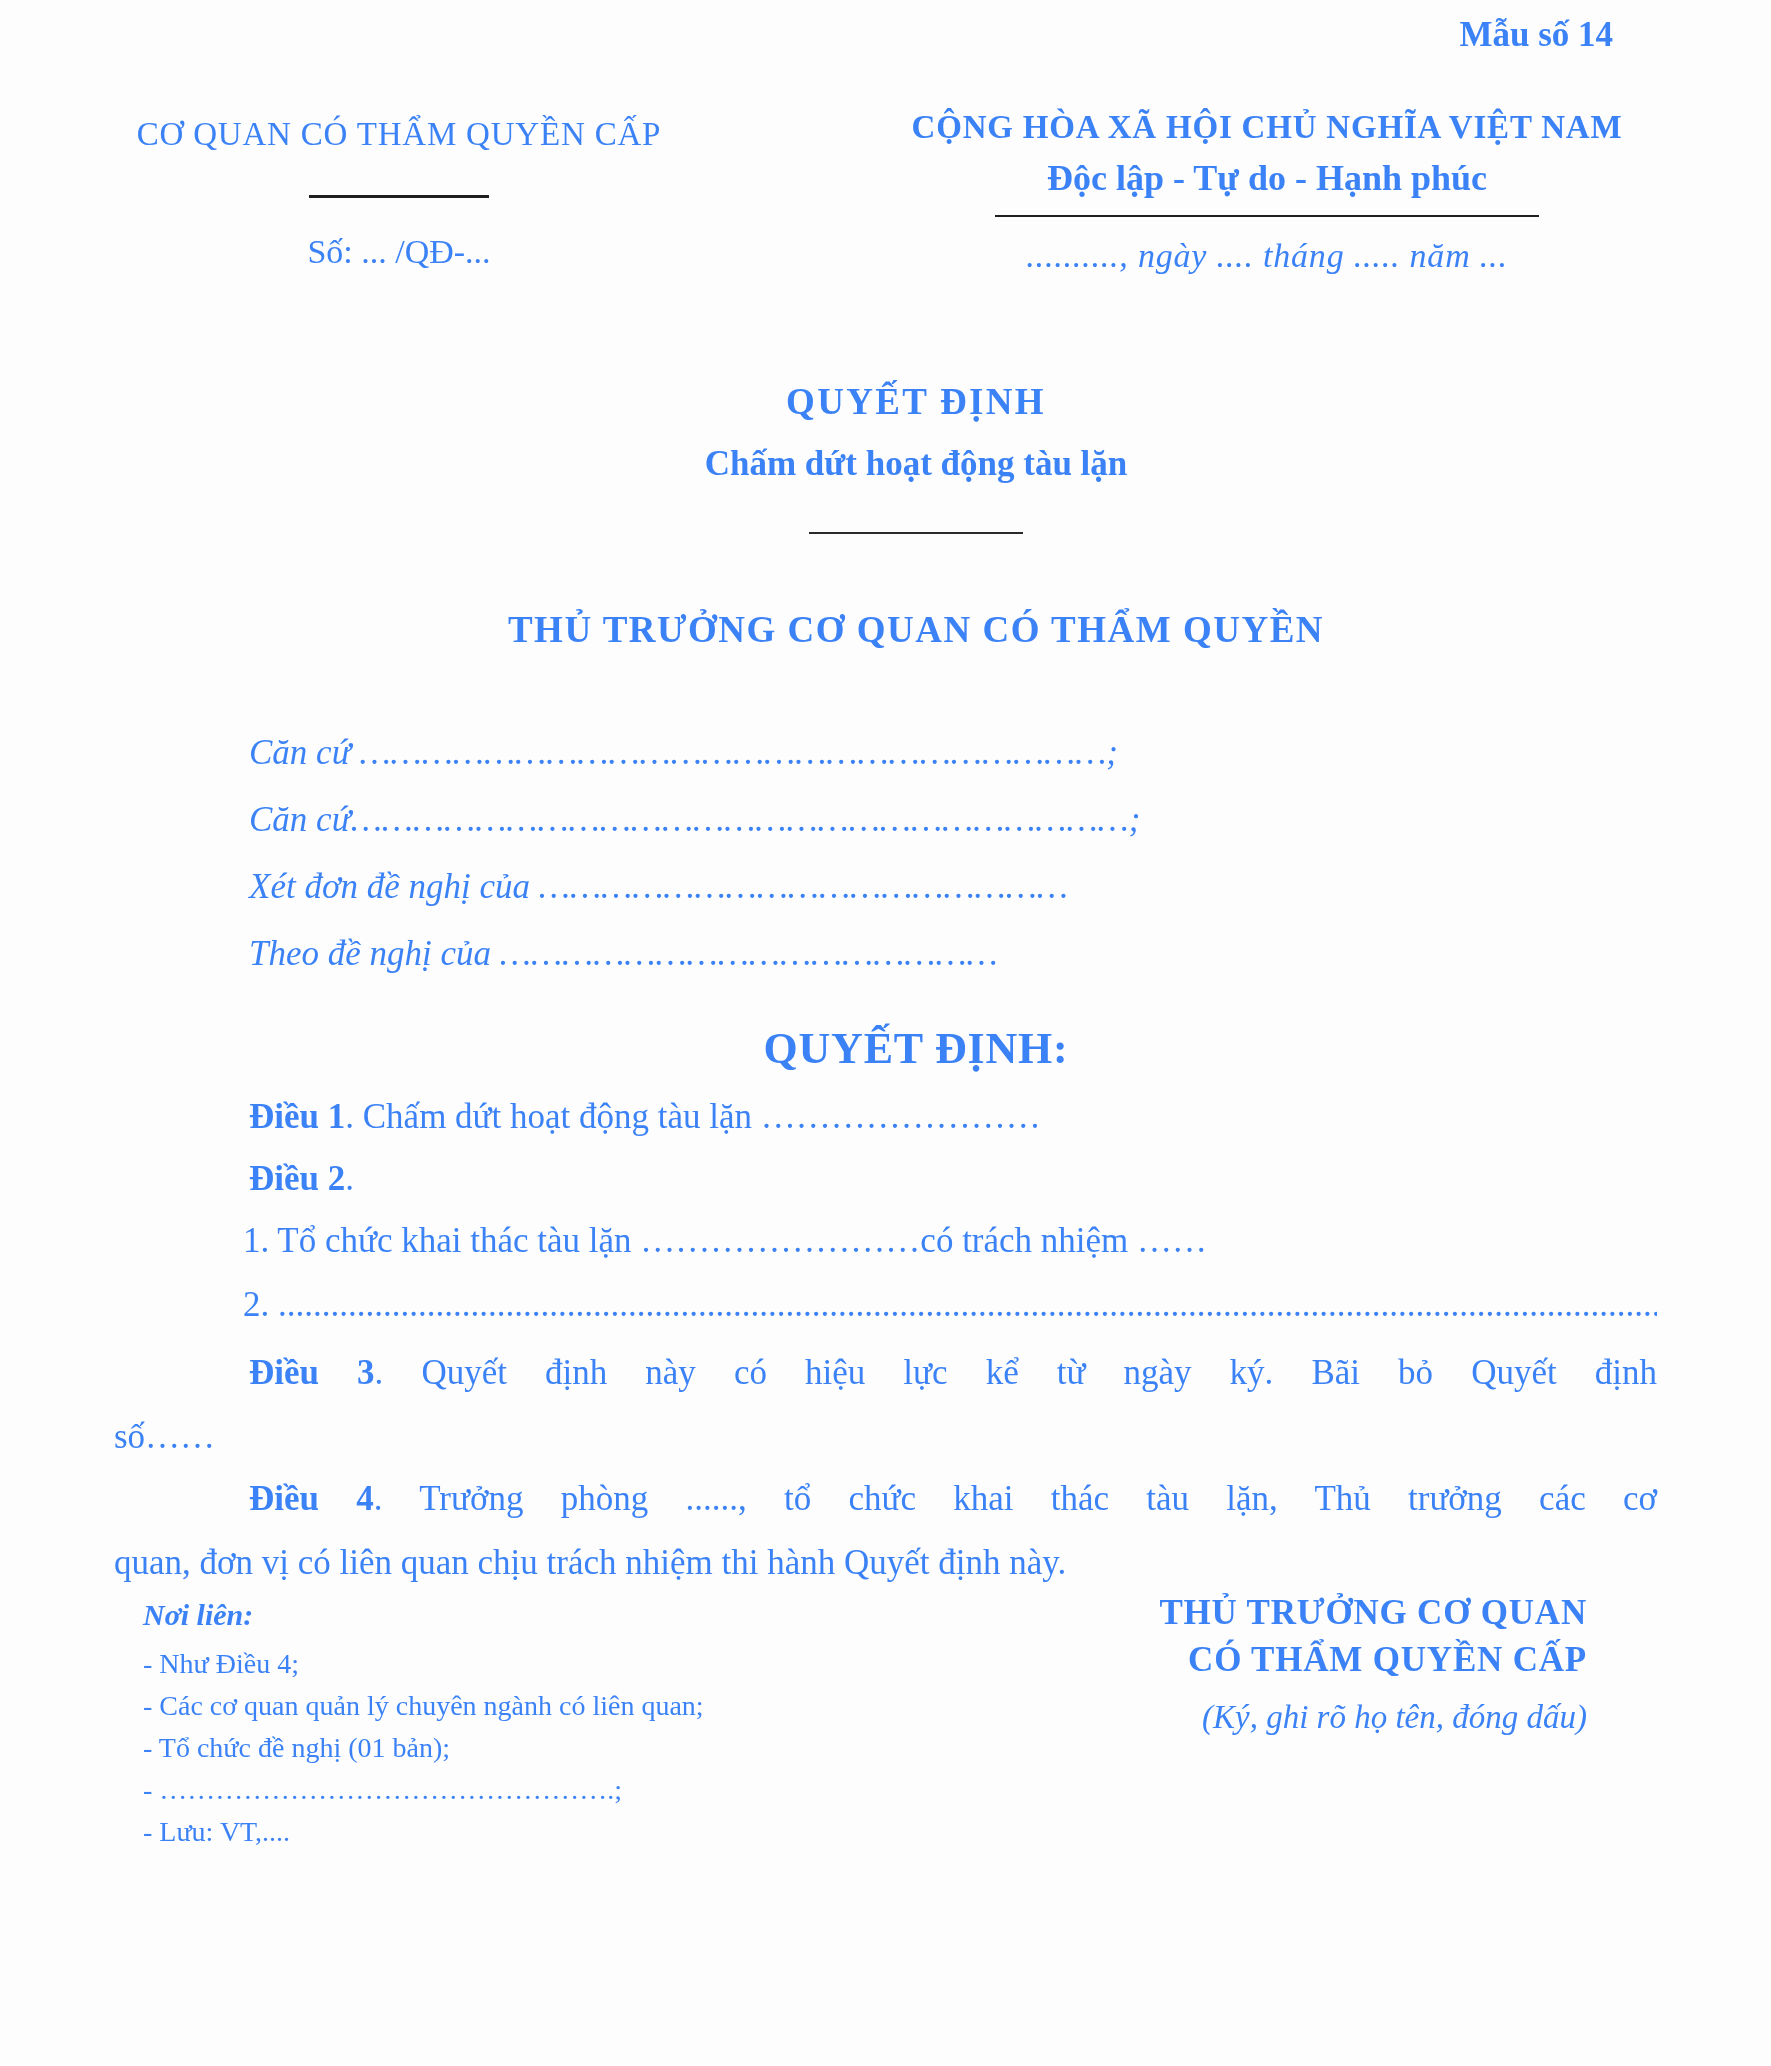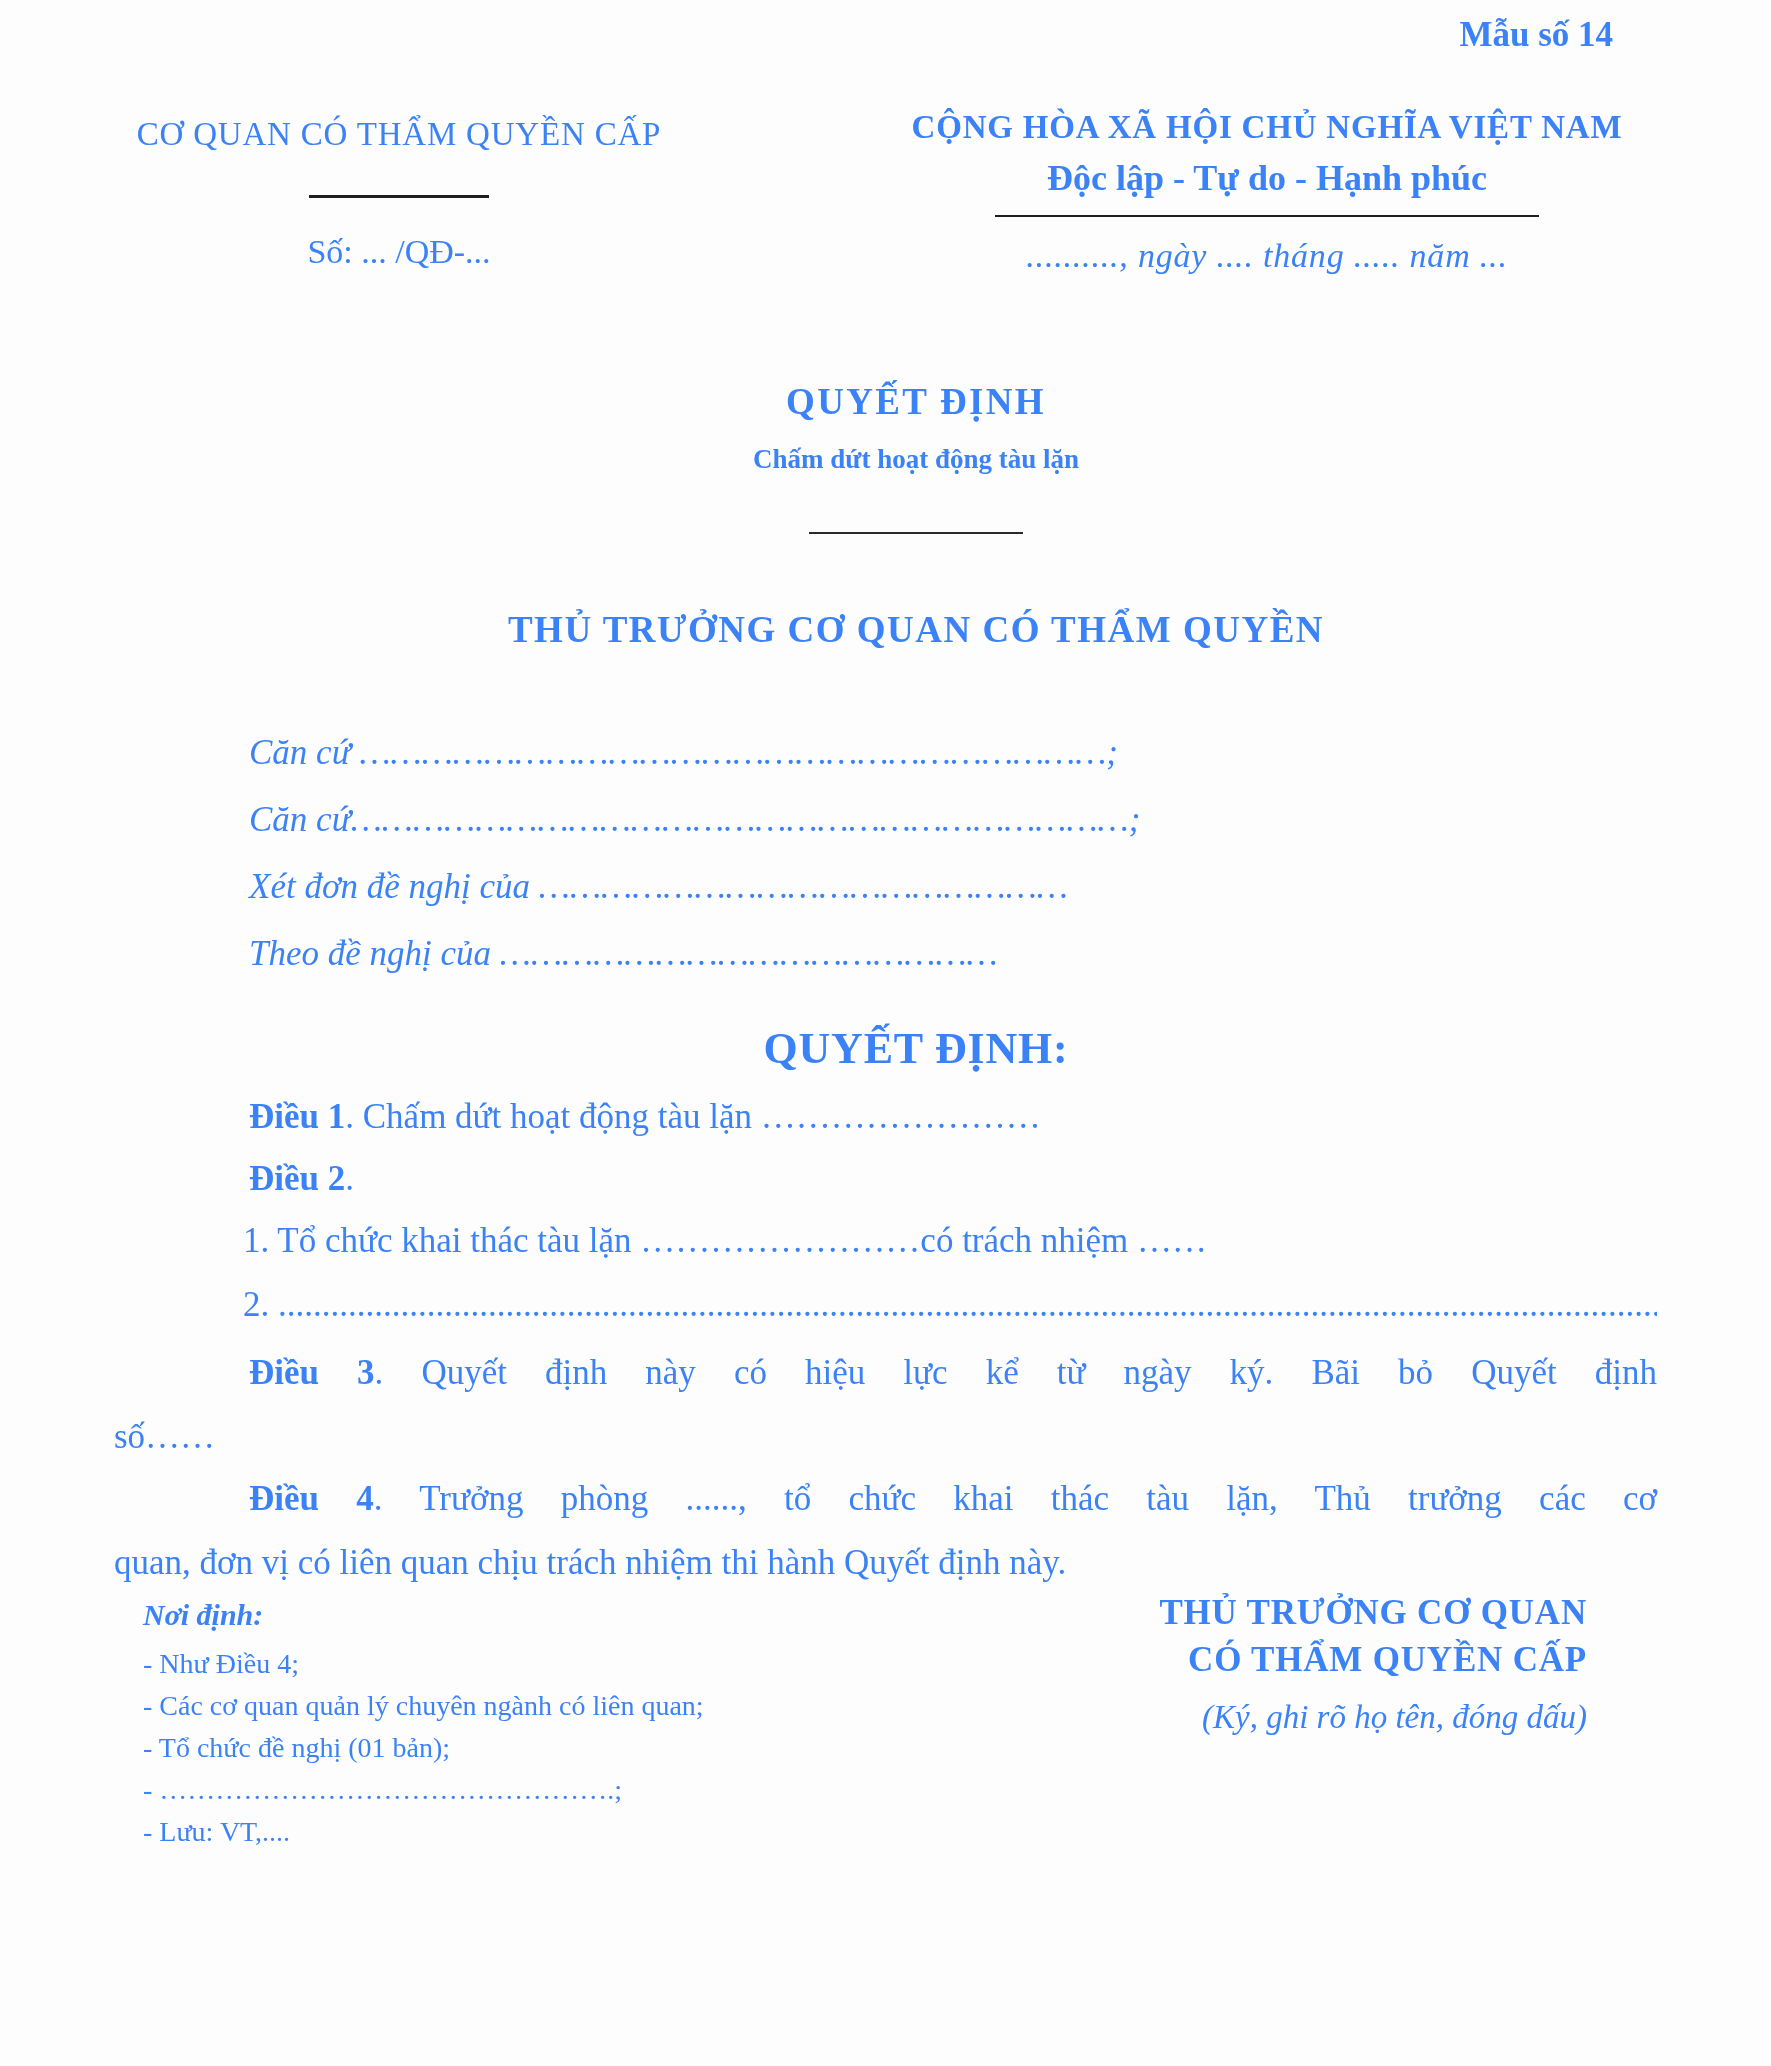--- a/index.html
+++ b/index.html
@@ -33,21 +33,21 @@
     position:absolute; left:804px; top:106px; width:926px;
     text-align:center;
   }
   .motto1 { font-size:33px; font-weight:bold; letter-spacing:0.8px; line-height:43px; }
   .motto2 { font-size:36px; font-weight:bold; margin-top:7.6px; }
   .national-underline { width:544px; border-top:2.3px solid #1f1f1f; margin:16.7px auto 0; height:0; }
   .date-line { font-size:34px; font-style:italic; margin-top:20px; letter-spacing:0.8px; }
 
   .center-row { position:absolute; left:61px; width:1710px; text-align:center; }
   .doc-title    { top:380px;  font-size:37px; font-weight:bold; letter-spacing:2.3px; }
-  .doc-subject  { top:444px;  font-size:27px; font-weight:bold; }
+  .doc-subject  { top:444px;  font-size:35px; font-weight:bold; }
   .title-divider-row { top:532px; }
   .title-divider { width:214px; border-top:2.3px solid #2a2a2a; margin:0 auto; height:0; }
   .authority-heading { top:608px; font-size:37px; font-weight:bold; letter-spacing:1.5px; }
   .decision-heading  { top:999px; font-size:44px; font-weight:bold; letter-spacing:0.8px;margin-top:24px; }
 
   .preamble {
     position:absolute; left:114px; top:719px; width:1566px;
   }
   .preamble p {
     margin:0; font-size:35px; font-style:italic;
@@ -129,21 +129,21 @@
     <div class="line-just"><span class="bold">Điều 3</span><span>. Quyết định này có hiệu lực kể từ ngày ký. Bãi bỏ Quyết định</span></div>
     <div class="line-plain">số……</div>
   </div>
 
   <div class="article a4">
     <div class="line-just"><span class="bold">Điều 4</span><span>. Trưởng phòng ......, tổ chức khai thác tàu lặn, Thủ trưởng các cơ</span></div>
     <div class="line-plain">quan, đơn vị có liên quan chịu trách nhiệm thi hành Quyết định này.</div>
   </div>
 
   <div class="recipients">
-    <div class="recipients-header">Nơi định:</div>
+    <div class="recipients-header">Nơi liên:</div>
     <ul class="recipients-list">
       <li>- Như Điều 4;</li>
       <li>- Các cơ quan quản lý chuyên ngành có liên quan;</li>
       <li>- Tổ chức đề nghị (01 bản);</li>
       <li>- ………………………………………….;</li>
       <li>- Lưu: VT,....</li>
     </ul>
   </div>
 
   <div class="signature">

